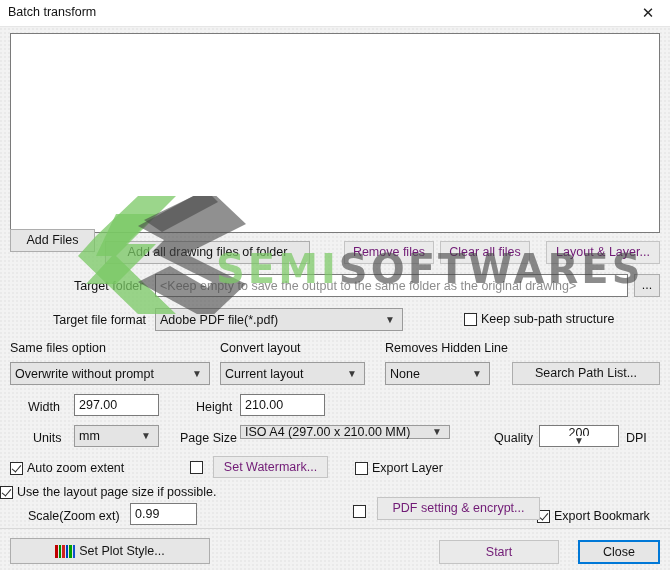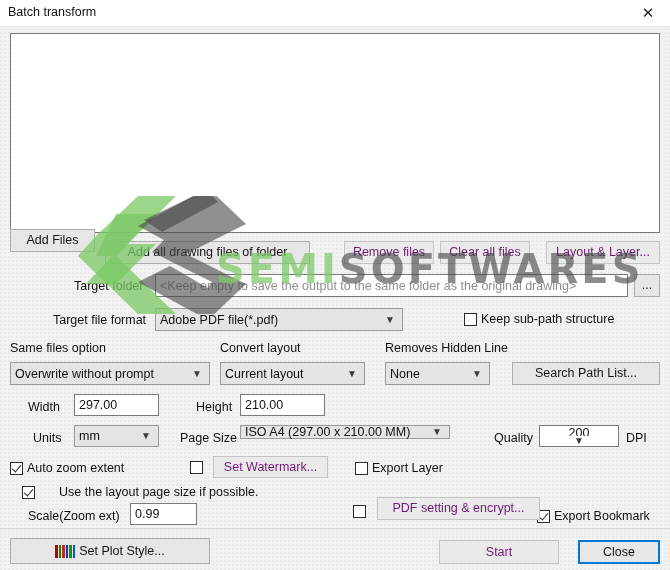--- a/index.html
+++ b/index.html
@@ -344,21 +344,21 @@
   <div class="chk" style="left:355px; top:461px;">
     <span class="box"></span>
     <span>Export Layer</span>
   </div>
 
   <div class="chk" style="left:537px; top:461px;margin-top:48px;">
     <span class="box checked"></span>
     <span>Export Bookmark</span>
   </div>
 
-  <div class="chk" style="left:22px; top:485px;gap:20px;">
+  <div class="chk" style="left:0; top:485px;">
     <span class="box checked"></span>
     <span>Use the layout page size if possible.</span>
   </div>
 
   <div class="lbl" style="left:28px; top:509px;">Scale(Zoom ext)</div>
 
   <div class="txtfield" style="left:130px; top:503px; width:67px; height:22px;">0.99</div>
 
   <div class="chk" style="left:353px; top:505px;">
     <span class="box"></span>

